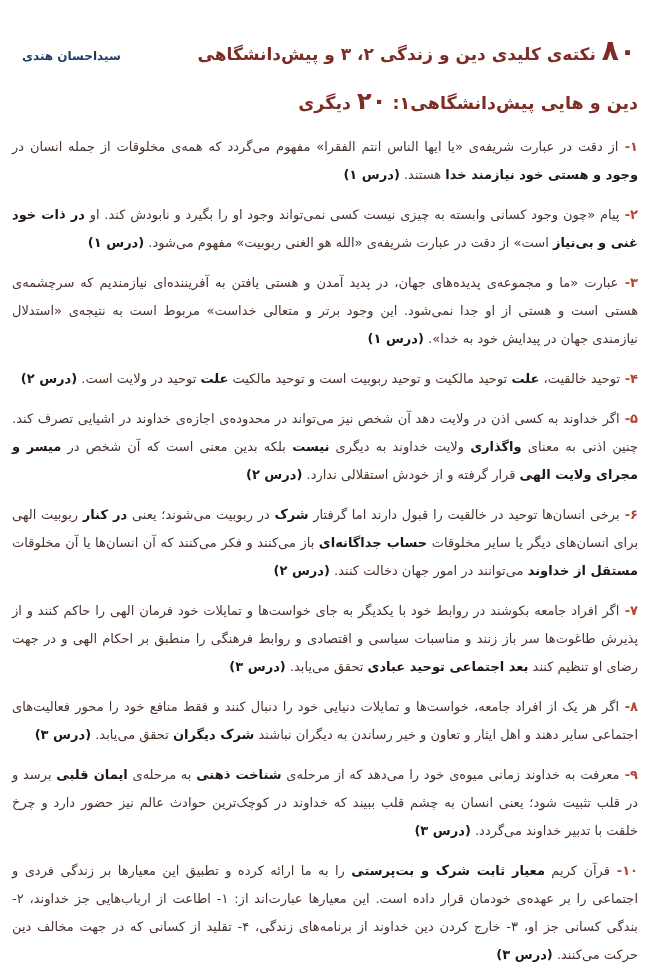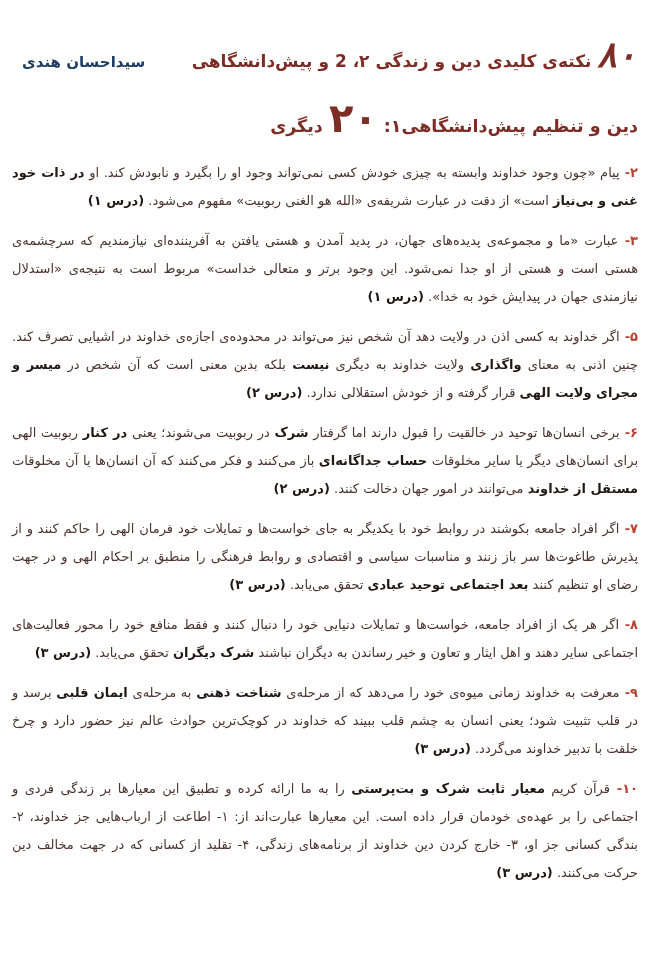--- a/index.html
+++ b/index.html
@@ -29,39 +29,38 @@
     align-items:baseline;
     padding:0 2px 0 10px;
   }
   .title{
     color:var(--maroon);
     font-weight:bold;
     font-size:17px;
     white-space:nowrap;
   }
   .title .big-num{
-    font-size:36px;
+    font-size:28px;
     letter-spacing:1px;
-    font-style:italic;
   }
   .author{
     color:var(--navy);
     font-weight:bold;
-    font-size:15px;
+    font-size:12px;
     white-space:nowrap;
   }
   .header-row2{
     text-align:right;
     margin-top:20px;
     color:var(--maroon);
     font-weight:bold;
     font-size:17.5px;
   }
   .header-row2 .big-num{
-    font-size:40px;
+    font-size:24px;
   }
   .notes{
     margin-top:18px;
   }
   .note{
     font-size:13px;
     line-height:28px;
     text-align:justify;
     color:var(--body-text);
     margin:0 0 12px 0;
@@ -76,34 +75,36 @@
   }
 </style>
 </head>
 <body>
 
 <div class="page">
 
   <div class="header-row1">
     <div class="title">
       <span class="big-num">۸۰</span>
-      <span>نکته‌ی کلیدی دین و زندگی ۲، 2 و پیش‌دانشگاهی</span>
+      <span>نکته‌ی کلیدی دین و زندگی ۲، ۳ و پیش‌دانشگاهی</span>
     </div>
     <div class="author">سیداحسان هندی</div>
   </div>
 
   <div class="header-row2">
-    <span>دین و تنظیم پیش‌دانشگاهی۱:</span>
+    <span>دین و هایی پیش‌دانشگاهی۱:</span>
     <span class="big-num">۲۰</span>
     <span>دیگری</span>
   </div>
 
   <div class="notes">
-      <p class="note"><span class="num">۲- </span><span class="seg">پیام «چون وجود خداوند وابسته به چیزی خودش کسی نمی‌تواند وجود او را بگیرد و نابودش کند. او </span><span class="seg bold">در ذات خود غنی و بی‌نیاز</span><span class="seg"> است» از دقت در عبارت شریفه‌ی «الله هو الغنی ربوبیت» مفهوم می‌شود. </span><span class="seg bold">(درس ۱)</span></p>
+      <p class="note"><span class="num">۱- </span><span class="seg">از دقت در عبارت شریفه‌ی «یا ایها الناس انتم الفقرا» مفهوم می‌گردد که همه‌ی مخلوقات از جمله انسان در </span><span class="seg bold">وجود و هستی خود نیازمند خدا</span><span class="seg"> هستند. </span><span class="seg bold">(درس ۱)</span></p>
+      <p class="note"><span class="num">۲- </span><span class="seg">پیام «چون وجود کسانی وابسته به چیزی نیست کسی نمی‌تواند وجود او را بگیرد و نابودش کند. او </span><span class="seg bold">در ذات خود غنی و بی‌نیاز</span><span class="seg"> است» از دقت در عبارت شریفه‌ی «الله هو الغنی ربوبیت» مفهوم می‌شود. </span><span class="seg bold">(درس ۱)</span></p>
       <p class="note"><span class="num">۳- </span><span class="seg">عبارت «ما و مجموعه‌ی پدیده‌های جهان، در پدید آمدن و هستی یافتن به آفریننده‌ای نیازمندیم که سرچشمه‌ی هستی است و هستی از او جدا نمی‌شود. این وجود برتر و متعالی خداست» مربوط است به نتیجه‌ی «استدلال نیازمندی جهان در پیدایش خود به خدا». </span><span class="seg bold">(درس ۱)</span></p>
+      <p class="note"><span class="num">۴- </span><span class="seg">توحید خالقیت، </span><span class="seg bold">علت</span><span class="seg"> توحید مالکیت و توحید ربوبیت است و توحید مالکیت </span><span class="seg bold">علت</span><span class="seg"> توحید در ولایت است. </span><span class="seg bold">(درس ۲)</span></p>
       <p class="note"><span class="num">۵- </span><span class="seg">اگر خداوند به کسی اذن در ولایت دهد آن شخص نیز می‌تواند در محدوده‌ی اجازه‌ی خداوند در اشیایی تصرف کند. چنین اذنی به معنای </span><span class="seg bold">واگذاری</span><span class="seg"> ولایت خداوند به دیگری </span><span class="seg bold">نیست</span><span class="seg"> بلکه بدین معنی است که آن شخص در </span><span class="seg bold">میسر و مجرای ولایت الهی</span><span class="seg"> قرار گرفته و از خودش استقلالی ندارد. </span><span class="seg bold">(درس ۲)</span></p>
       <p class="note"><span class="num">۶- </span><span class="seg">برخی انسان‌ها توحید در خالقیت را قبول دارند اما گرفتار </span><span class="seg bold">شرک</span><span class="seg"> در ربوبیت می‌شوند؛ یعنی </span><span class="seg bold">در کنار</span><span class="seg"> ربوبیت الهی برای انسان‌های دیگر یا سایر مخلوقات </span><span class="seg bold">حساب جداگانه‌ای</span><span class="seg"> باز می‌کنند و فکر می‌کنند که آن انسان‌ها یا آن مخلوقات </span><span class="seg bold">مستقل از خداوند</span><span class="seg"> می‌توانند در امور جهان دخالت کنند. </span><span class="seg bold">(درس ۲)</span></p>
       <p class="note"><span class="num">۷- </span><span class="seg">اگر افراد جامعه بکوشند در روابط خود با یکدیگر به جای خواست‌ها و تمایلات خود فرمان الهی را حاکم کنند و از پذیرش طاغوت‌ها سر باز زنند و مناسبات سیاسی و اقتصادی و روابط فرهنگی را منطبق بر احکام الهی و در جهت رضای او تنظیم کنند </span><span class="seg bold">بعد اجتماعی توحید عبادی</span><span class="seg"> تحقق می‌یابد. </span><span class="seg bold">(درس ۳)</span></p>
       <p class="note"><span class="num">۸- </span><span class="seg">اگر هر یک از افراد جامعه، خواست‌ها و تمایلات دنیایی خود را دنبال کنند و فقط منافع خود را محور فعالیت‌های اجتماعی سایر دهند و اهل ایثار و تعاون و خیر رساندن به دیگران نباشند </span><span class="seg bold">شرک دیگران</span><span class="seg"> تحقق می‌یابد. </span><span class="seg bold">(درس ۳)</span></p>
       <p class="note"><span class="num">۹- </span><span class="seg">معرفت به خداوند زمانی میوه‌ی خود را می‌دهد که از مرحله‌ی </span><span class="seg bold">شناخت ذهنی</span><span class="seg"> به مرحله‌ی </span><span class="seg bold">ایمان قلبی</span><span class="seg"> برسد و در قلب تثبیت شود؛ یعنی انسان به چشم قلب ببیند که خداوند در کوچک‌ترین حوادث عالم نیز حضور دارد و چرخ خلقت با تدبیر خداوند می‌گردد. </span><span class="seg bold">(درس ۳)</span></p>
       <p class="note"><span class="num">۱۰- </span><span class="seg">قرآن کریم </span><span class="seg bold">معیار ثابت شرک و بت‌پرستی</span><span class="seg"> را به ما ارائه کرده و تطبیق این معیارها بر زندگی فردی و اجتماعی را بر عهده‌ی خودمان قرار داده است. این معیارها عبارت‌اند از: ۱- اطاعت از ارباب‌هایی جز خداوند، ۲- بندگی کسانی جز او، ۳- خارج کردن دین خداوند از برنامه‌های زندگی، ۴- تقلید از کسانی که در جهت مخالف دین حرکت می‌کنند. </span><span class="seg bold">(درس ۳)</span></p>
     </div>
 
 </div>
 

